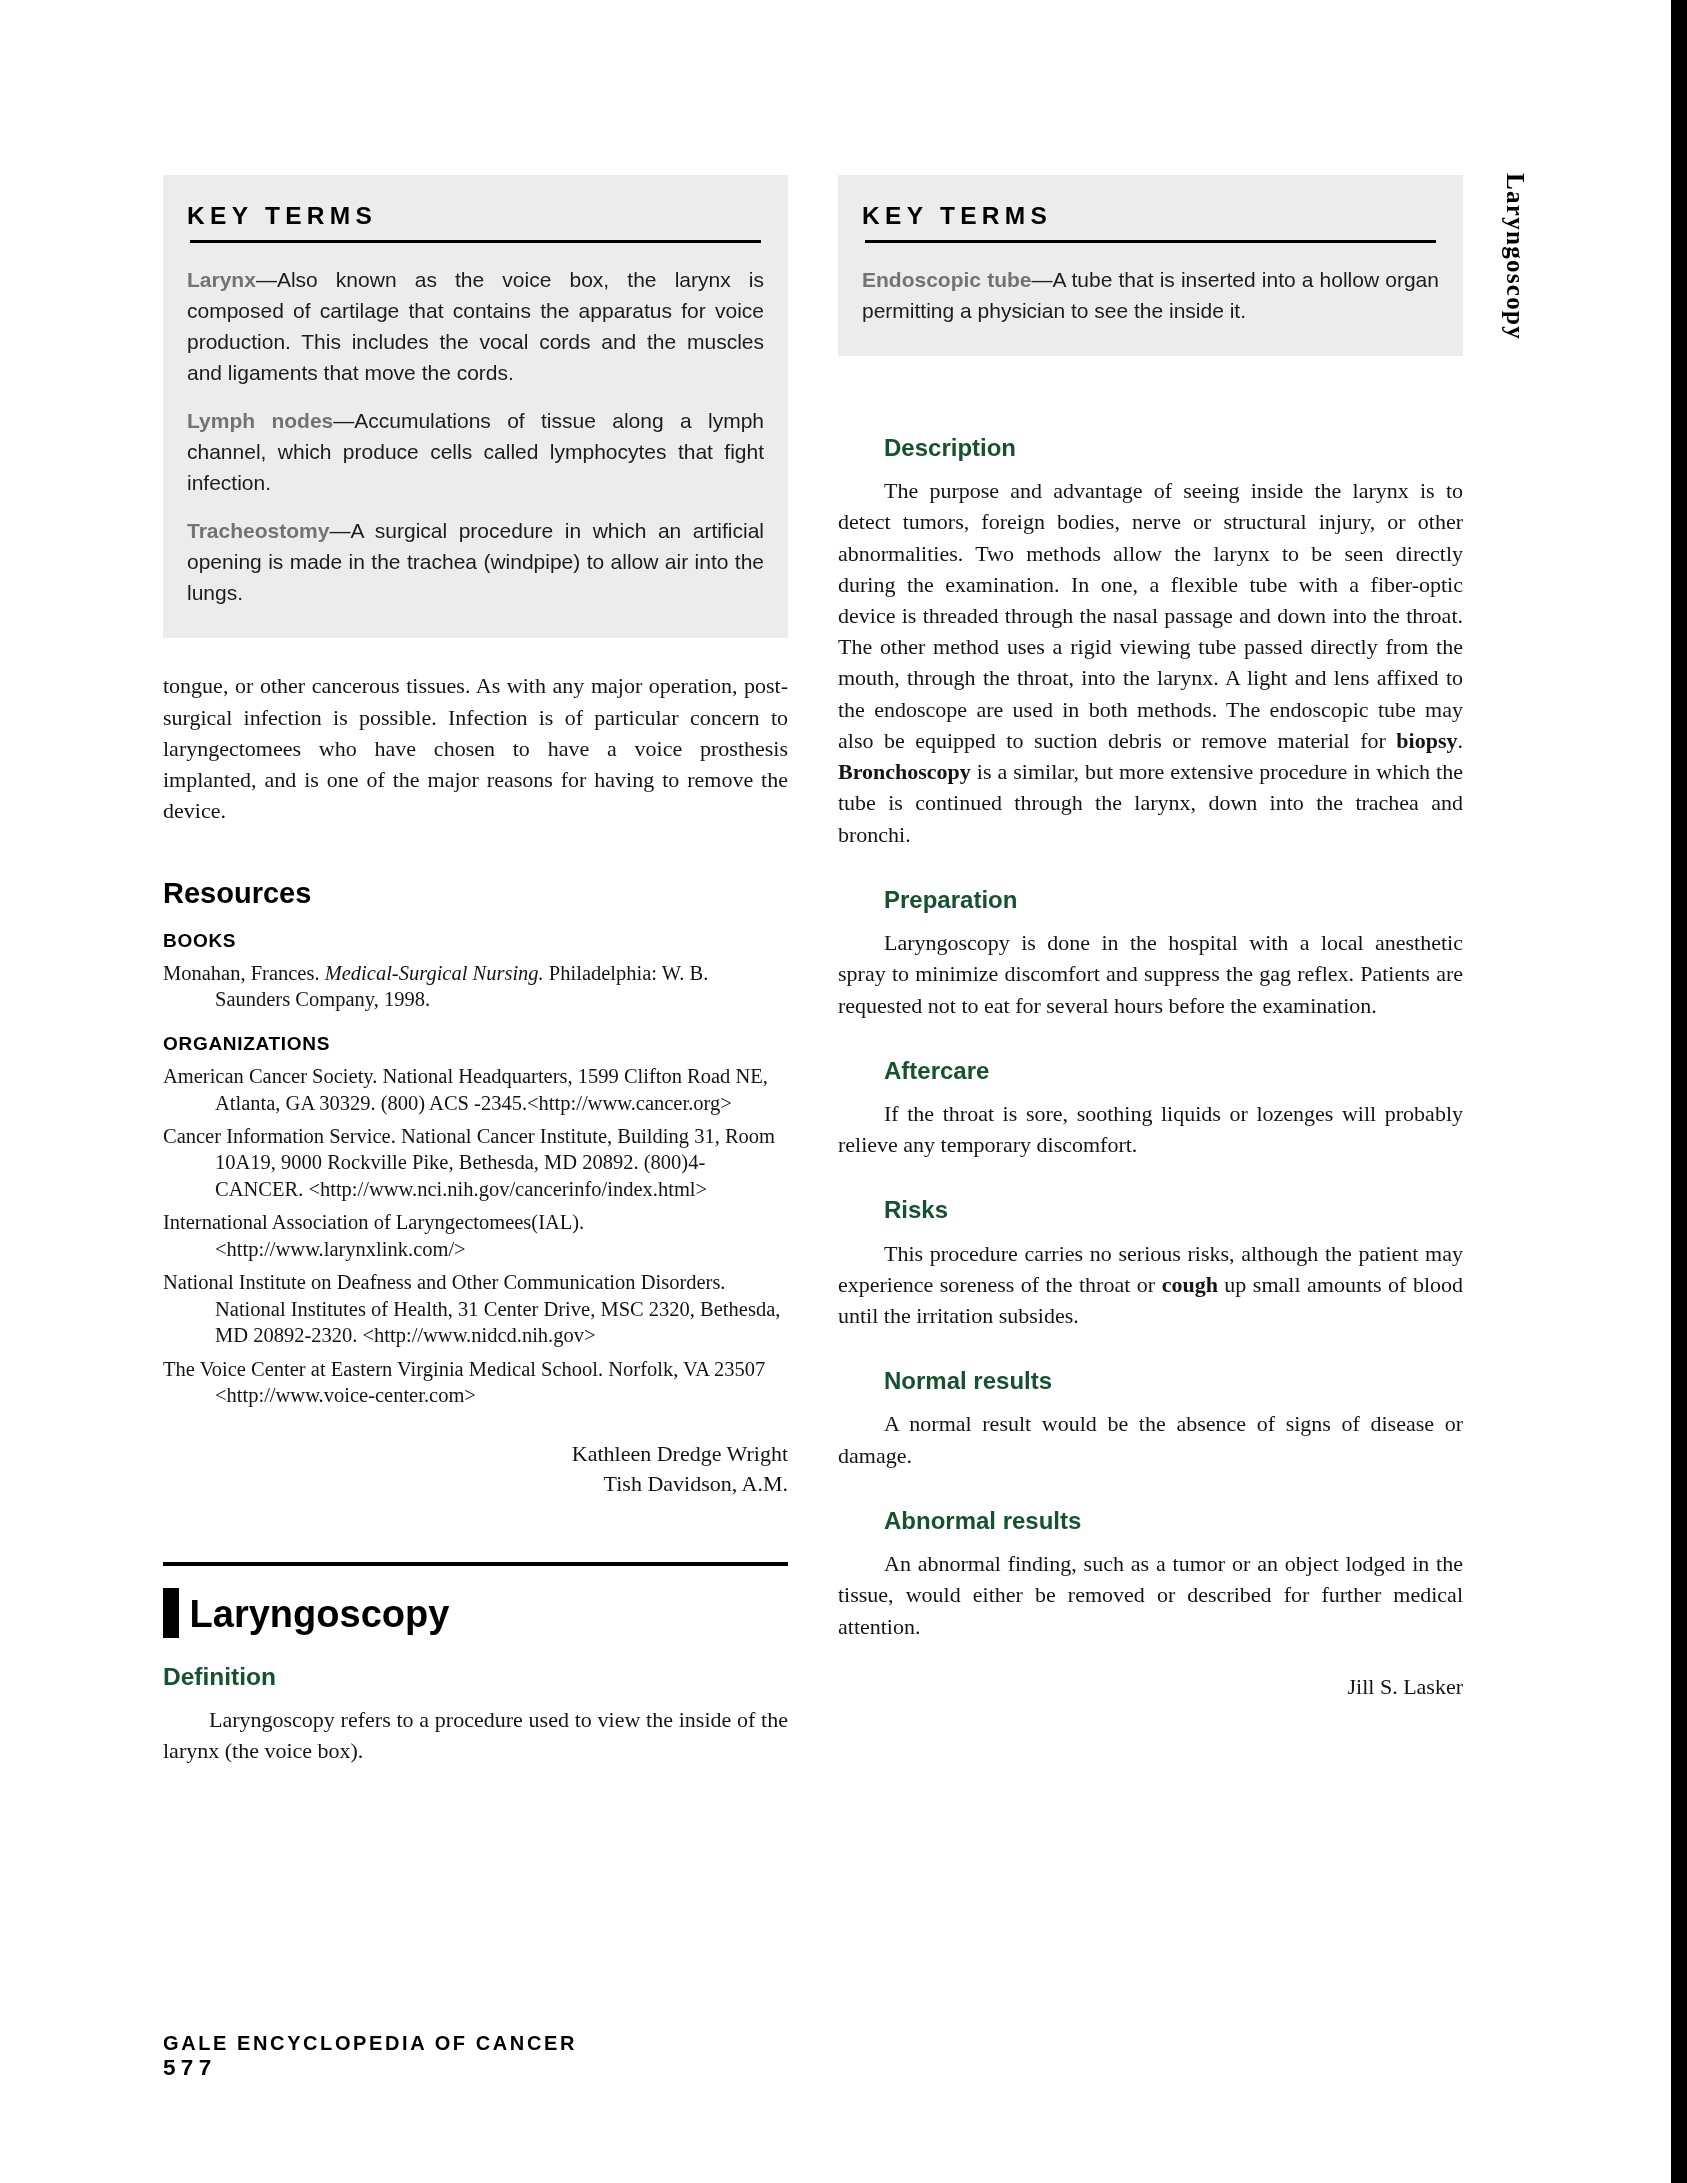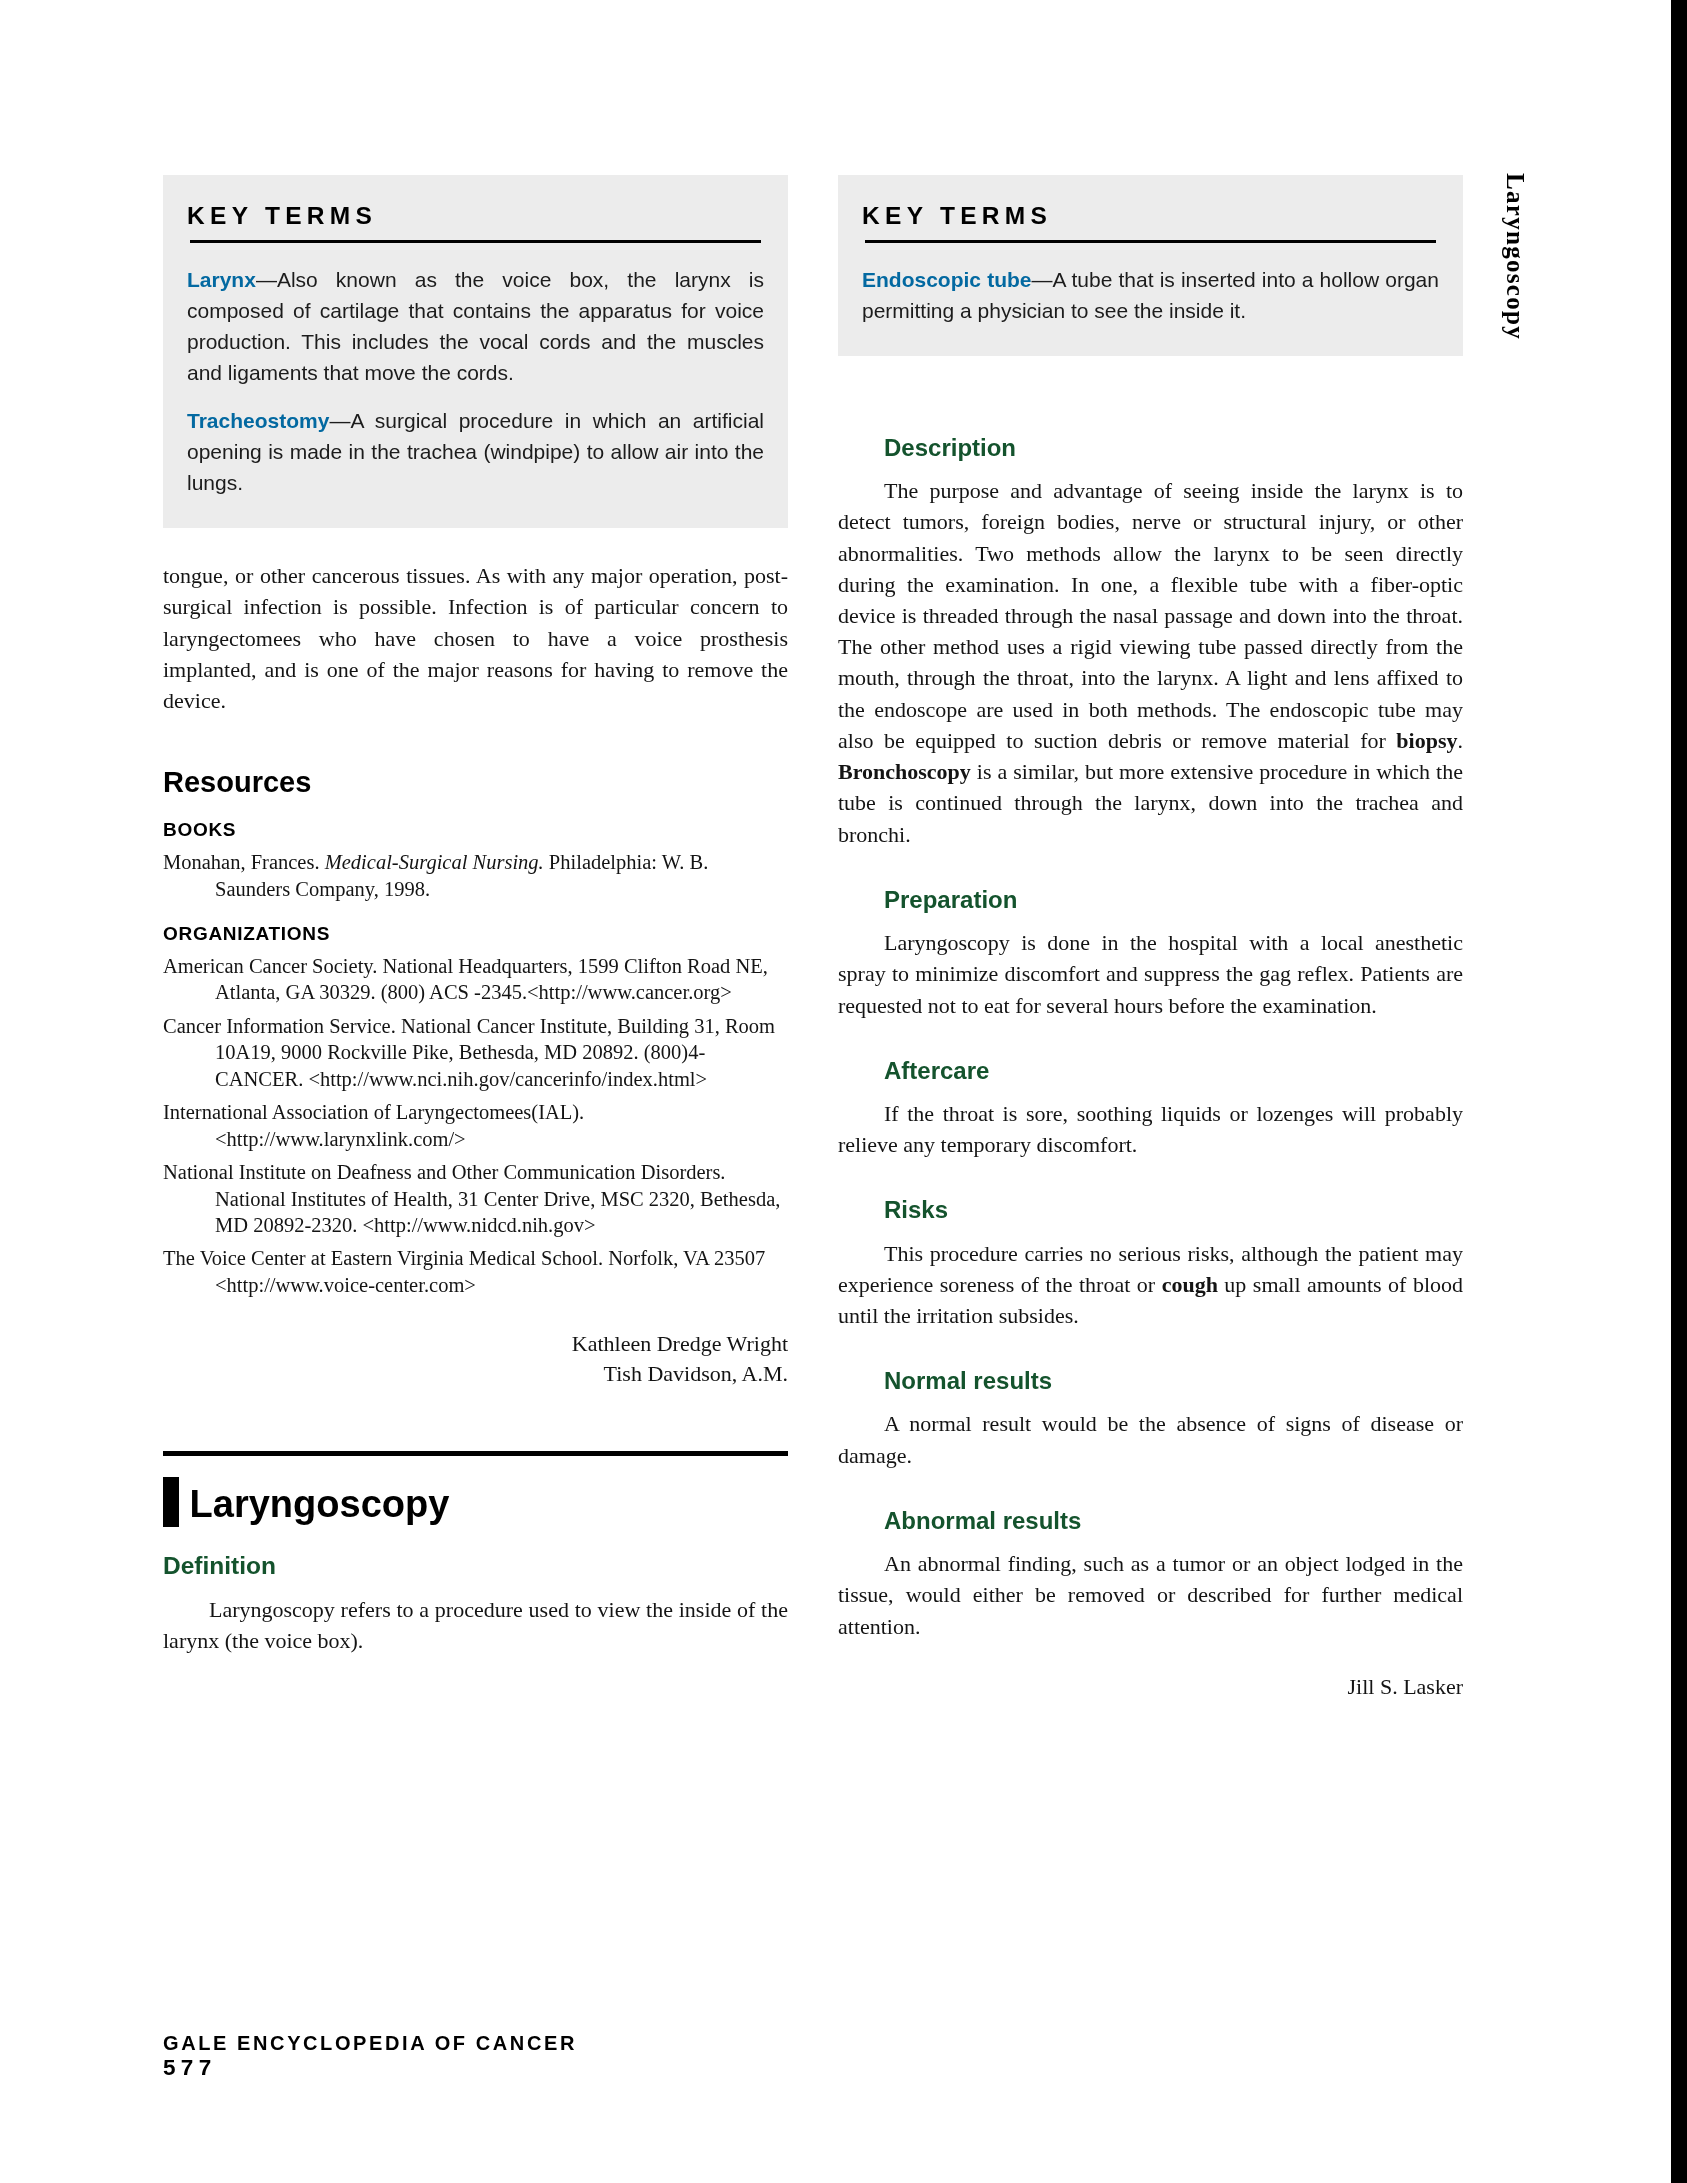--- a/index.html
+++ b/index.html
@@ -56,21 +56,21 @@
     margin: 0 2.6px 21px 2.6px;
   }
   .kt-def {
     margin: 0 0 17px 0;
     font-size: 21px;
     line-height: 1.48;
     text-align: justify;
     color: #1c1c1c;
   }
   .kt-def:last-child { margin-bottom: 0; }
-  .kt-word { color: #0369a1; }
+  .kt-word { color: #737373; }
 
   
   .body {
     margin: 0;
     font-size: 22px;
     line-height: 1.42;
     text-align: justify;
     color: #141414;
   }
   .indent { text-indent: 46px; }
@@ -166,20 +166,21 @@
 
   <div class="edge-bar"></div>
   <div class="side-tab">Laryngoscopy</div>
 
   <div class="column" id="col-left">
 
     <div class="keyterms">
       <div class="kt-title">KEY TERMS</div>
       <div class="kt-rule"></div>
       <p class="kt-def"><b class="kt-word">Larynx</b><span>—Also known as the voice box, the larynx is composed of cartilage that contains the apparatus for voice production. This includes the vocal cords and the muscles and ligaments that move the cords.</span></p>
+      <p class="kt-def"><b class="kt-word">Lymph nodes</b><span>—Accumulations of tissue along a lymph channel, which produce cells called lymphocytes that fight infection.</span></p>
       <p class="kt-def"><b class="kt-word">Tracheostomy</b><span>—A surgical procedure in which an artificial opening is made in the trachea (windpipe) to allow air into the lungs.</span></p>
     </div>
 
     <p class="body cont">tongue, or other cancerous tissues. As with any major operation, post-surgical infection is possible. Infection is of particular concern to laryngectomees who have chosen to have a voice prosthesis implanted, and is one of the major reasons for having to remove the device.</p>
 
     <h2 class="res-heading">Resources</h2>
 
     <h3 class="cite-type">BOOKS</h3>
     <p class="cite"><span>Monahan, Frances. </span><i>Medical-Surgical Nursing.</i><span> Philadelphia: W. B. Saunders Company, 1998.</span></p>
 

